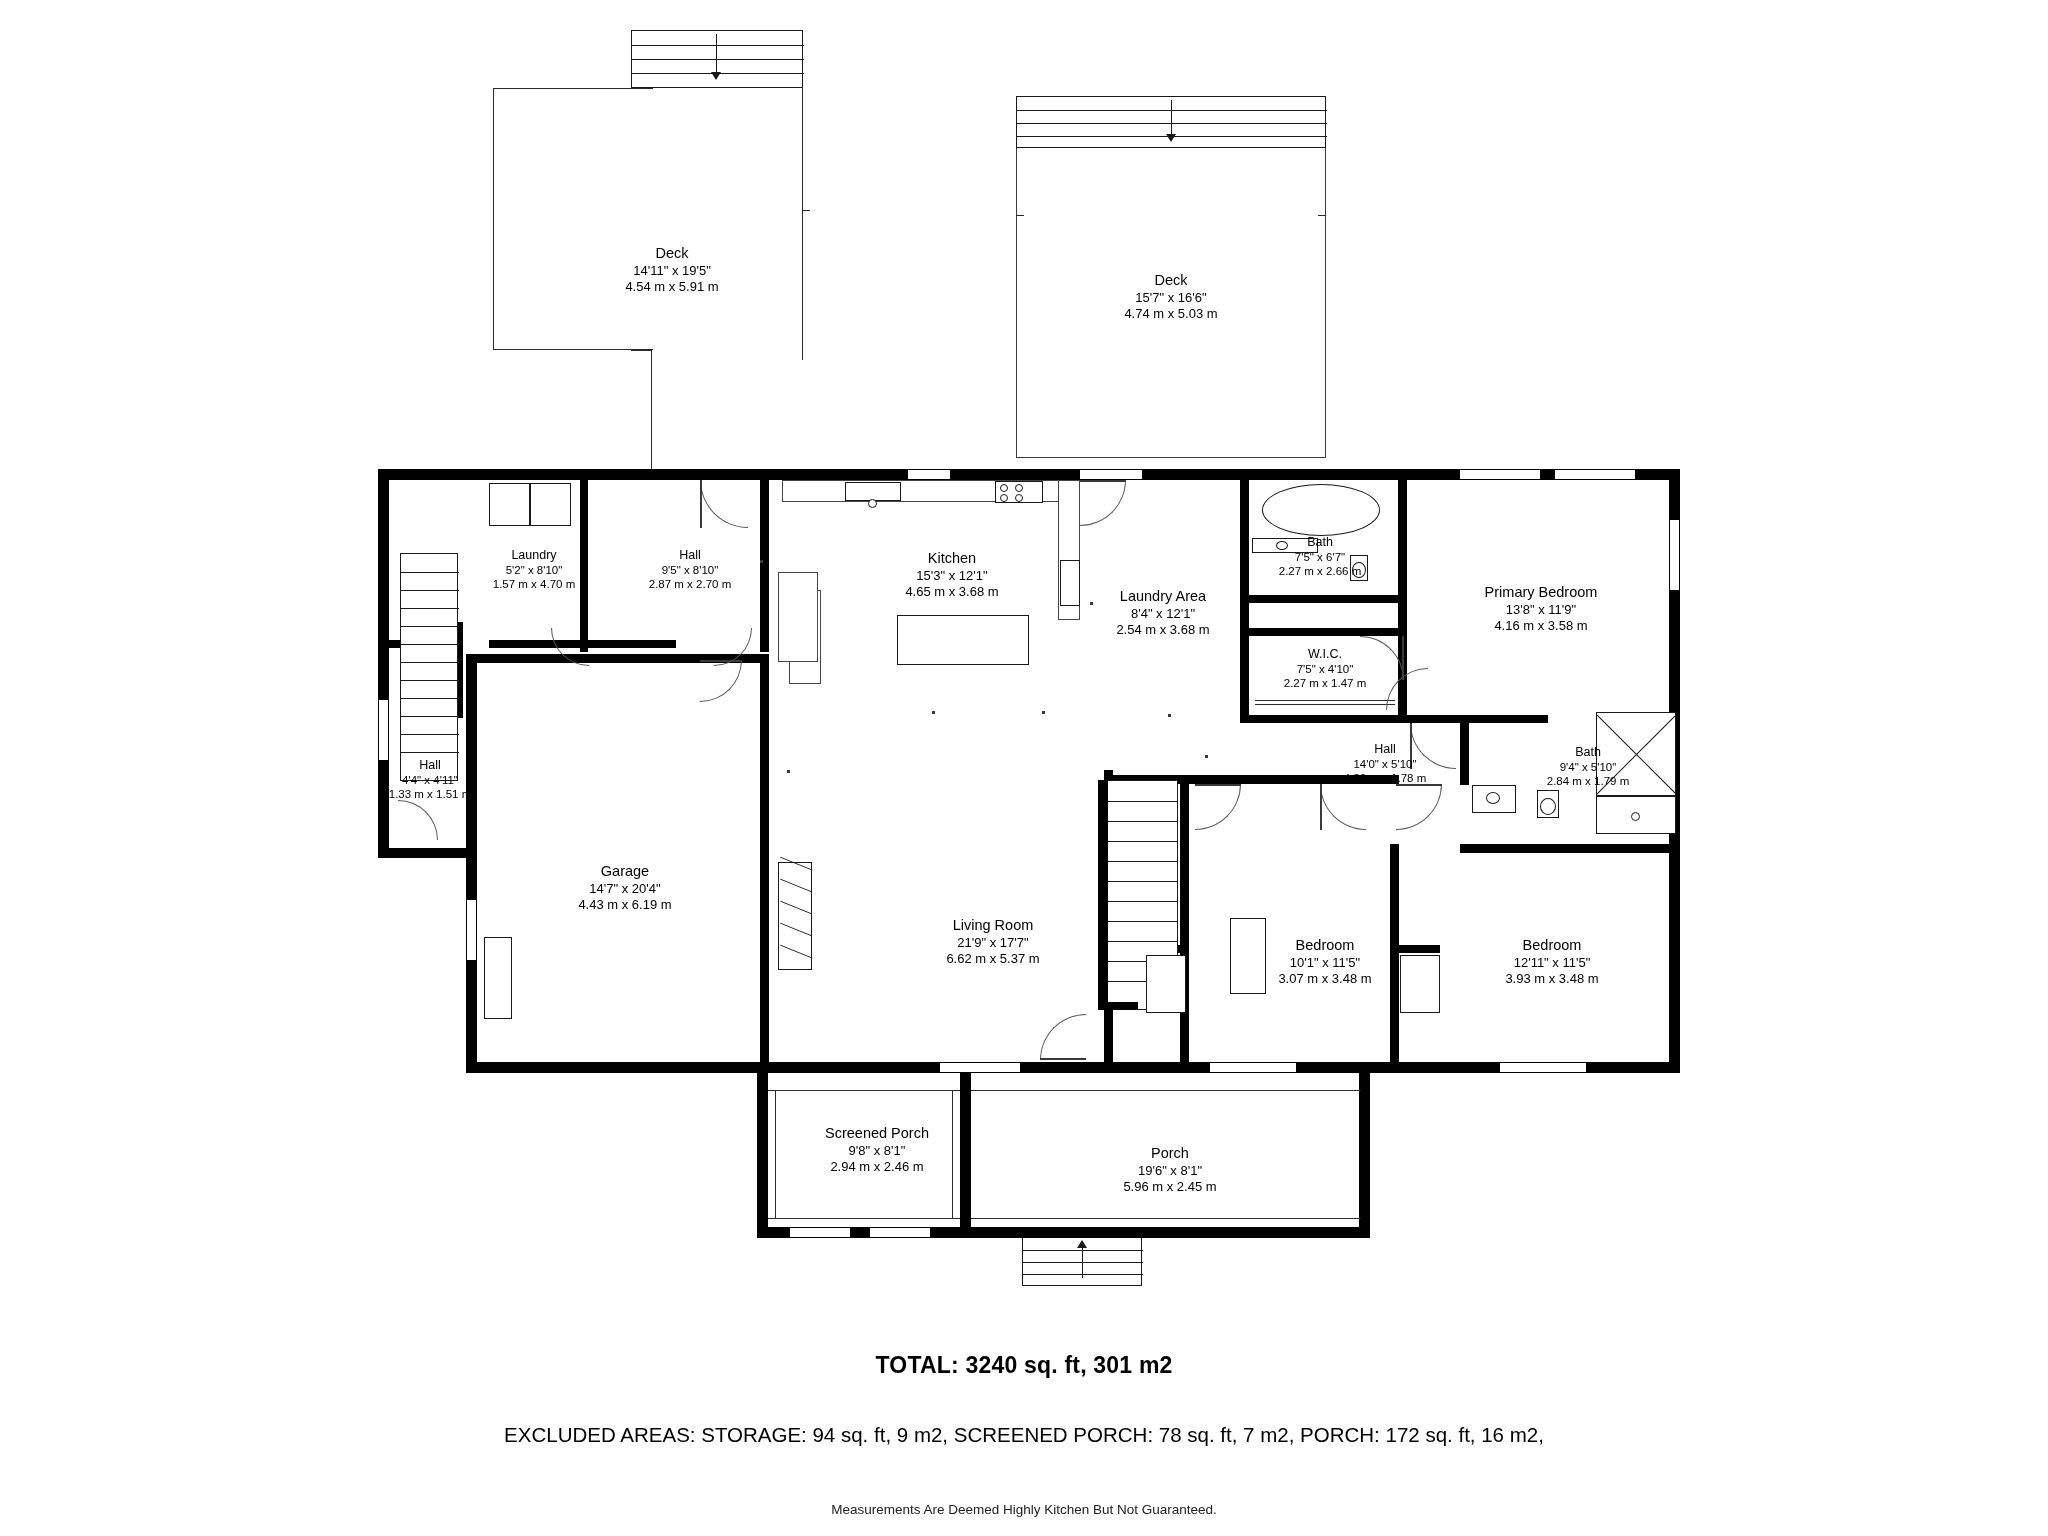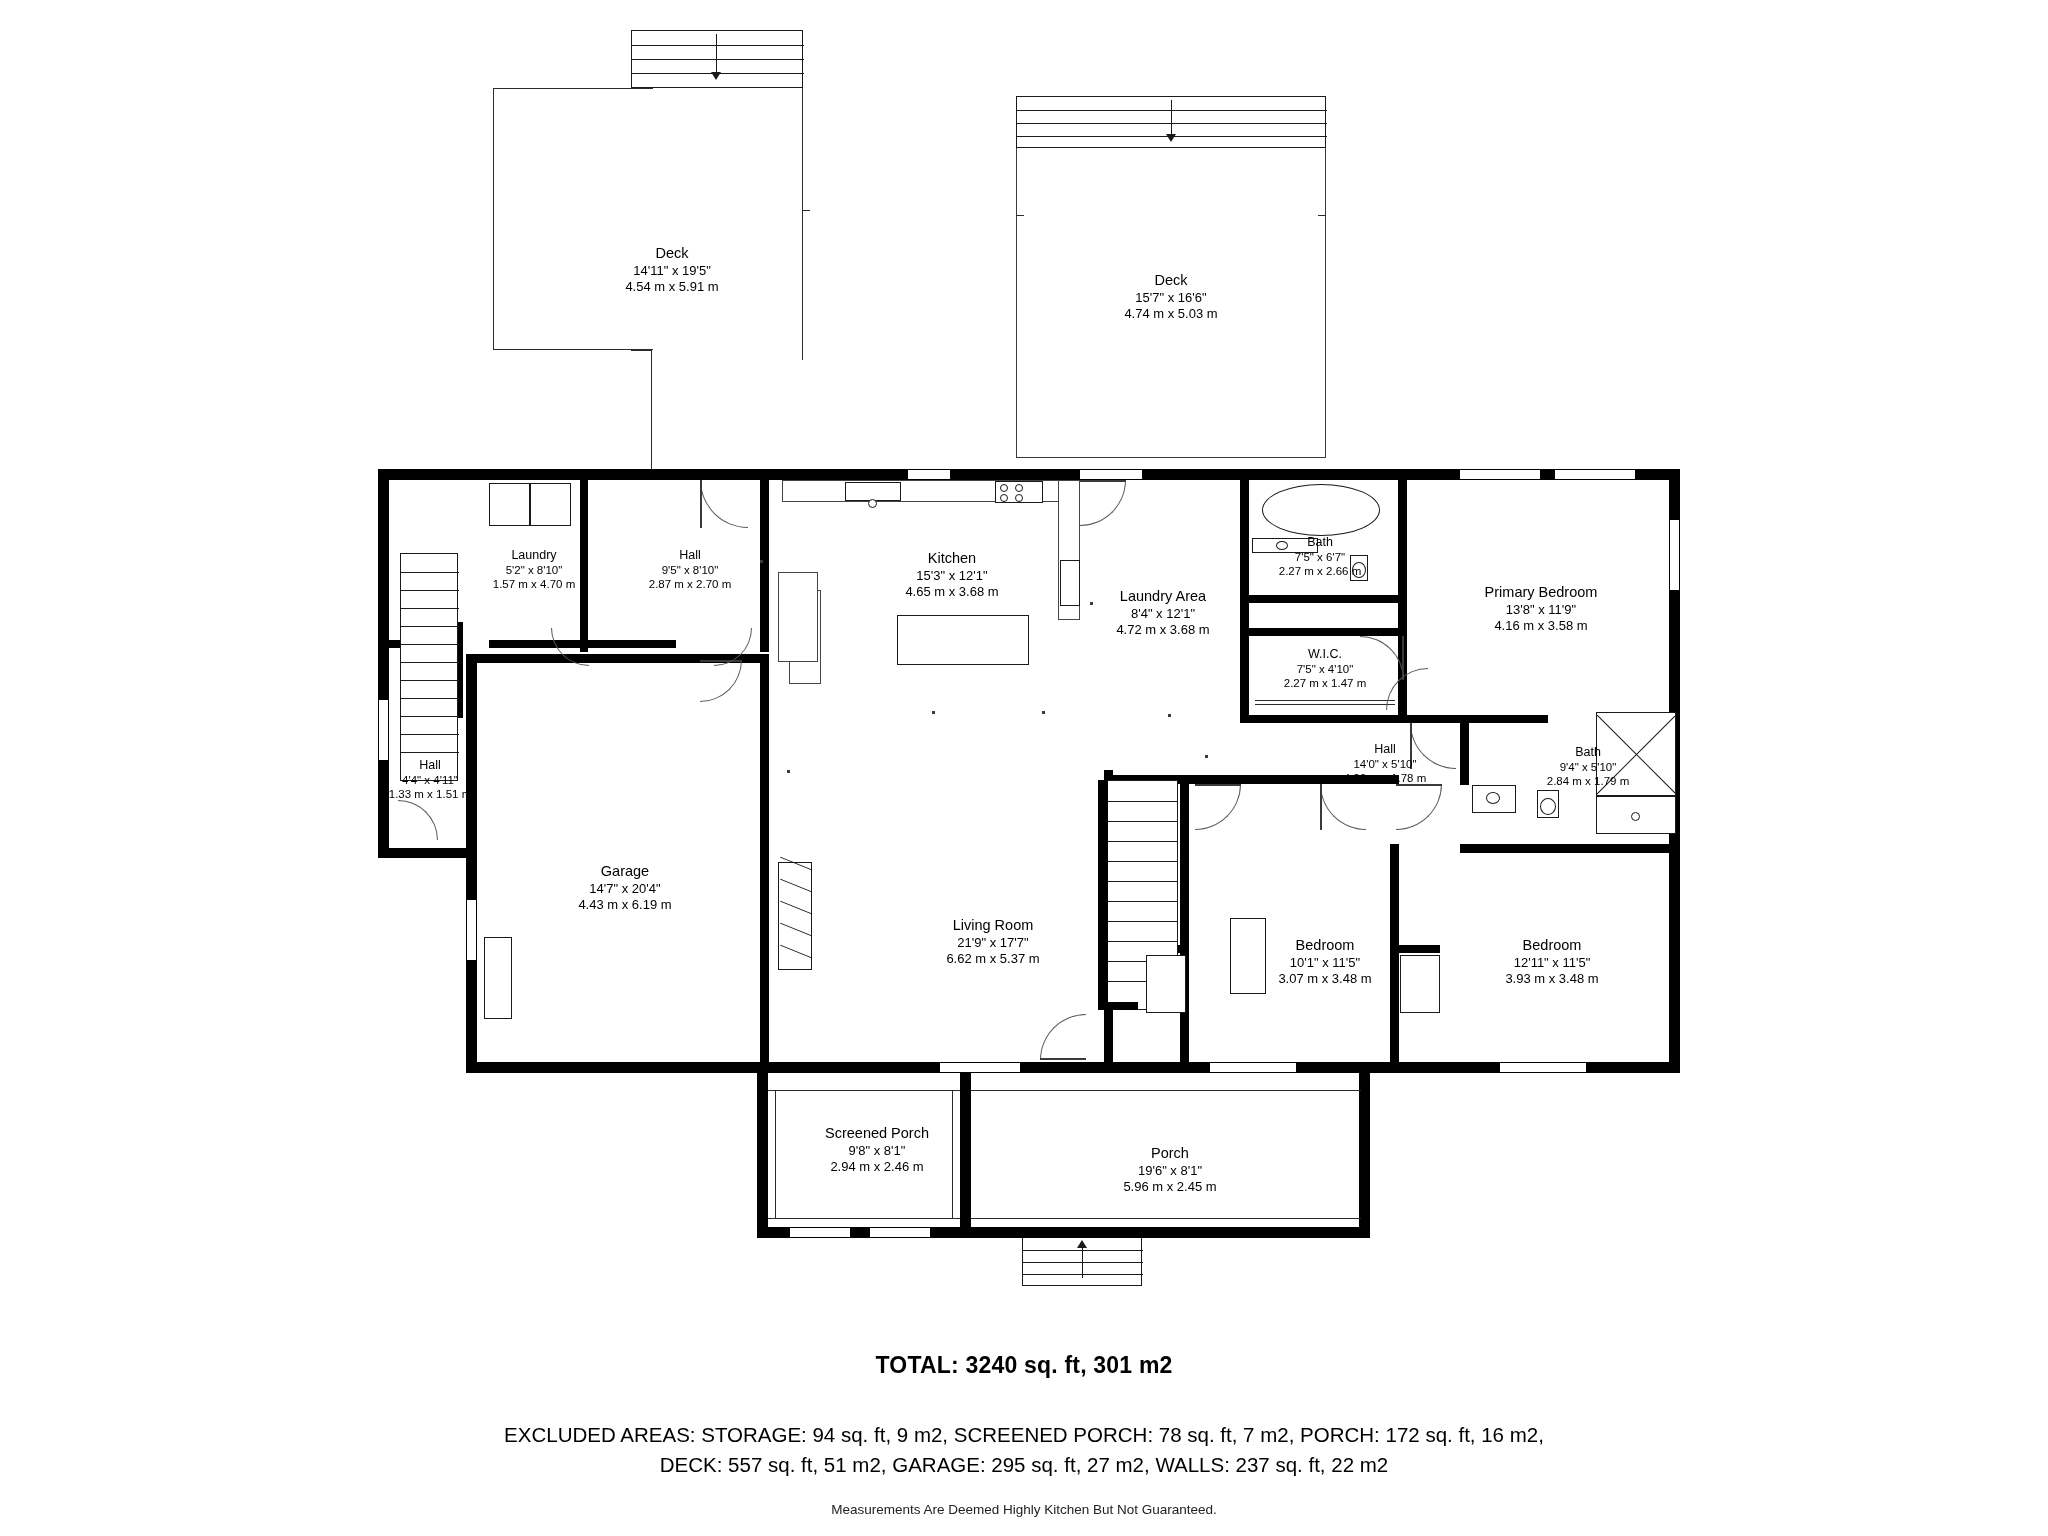--- a/index.html
+++ b/index.html
@@ -390,21 +390,21 @@
 
   <div class="room-label" style="left:952px; top:550px;">
     <span class="rname">Kitchen</span>
     <span class="rdim">15'3" x 12'1"</span>
     <span class="rdim">4.65 m x 3.68 m</span>
   </div>
 
   <div class="room-label" style="left:1163px; top:588px;">
     <span class="rname">Laundry Area</span>
     <span class="rdim">8'4" x 12'1"</span>
-    <span class="rdim">4.72 m x 3.68 m</span>
+    <span class="rdim">2.54 m x 3.68 m</span>
   </div>
 
   <div class="room-label small" style="left:1320px; top:535px;">
     <span class="rname">Bath</span>
     <span class="rdim">7'5" x 6'7"</span>
     <span class="rdim">2.27 m x 2.66 m</span>
   </div>
 
   <div class="room-label" style="left:1541px; top:584px;">
     <span class="rname">Primary Bedroom</span>
@@ -499,16 +499,15 @@
   <div class="tickdot" style="left:932px; top:711px;"></div>
   <div class="tickdot" style="left:1042px; top:711px;"></div>
   <div class="tickdot" style="left:1168px; top:714px;"></div>
   <div class="tickdot" style="left:1090px; top:602px;"></div>
   <div class="tickdot" style="left:1205px; top:755px;"></div>
   <div class="tickdot" style="left:787px; top:770px;"></div>
   <div class="tickdot" style="left:760px; top:560px;"></div>
 
   <div class="footer f-total" style="top:1352px;">TOTAL: 3240 sq. ft, 301 m2</div>
   <div class="footer f-line" style="top:1420px;">EXCLUDED AREAS: STORAGE: 94 sq. ft, 9 m2, SCREENED PORCH: 78 sq. ft, 7 m2, PORCH: 172 sq. ft, 16 m2,</div>
-  <div class="footer f-line" style="top:1450px;">DECK: 557 sq. ft, 51 m2, GARAGE: 295 sq. ft, 27 m2, WALLS: 237 sq. ft, 22 m2</div>
   <div class="footer f-note" style="top:1490px;">Measurements Are Deemed Highly Kitchen But Not Guaranteed.</div>
 
 </div>
 
 </body></html>

